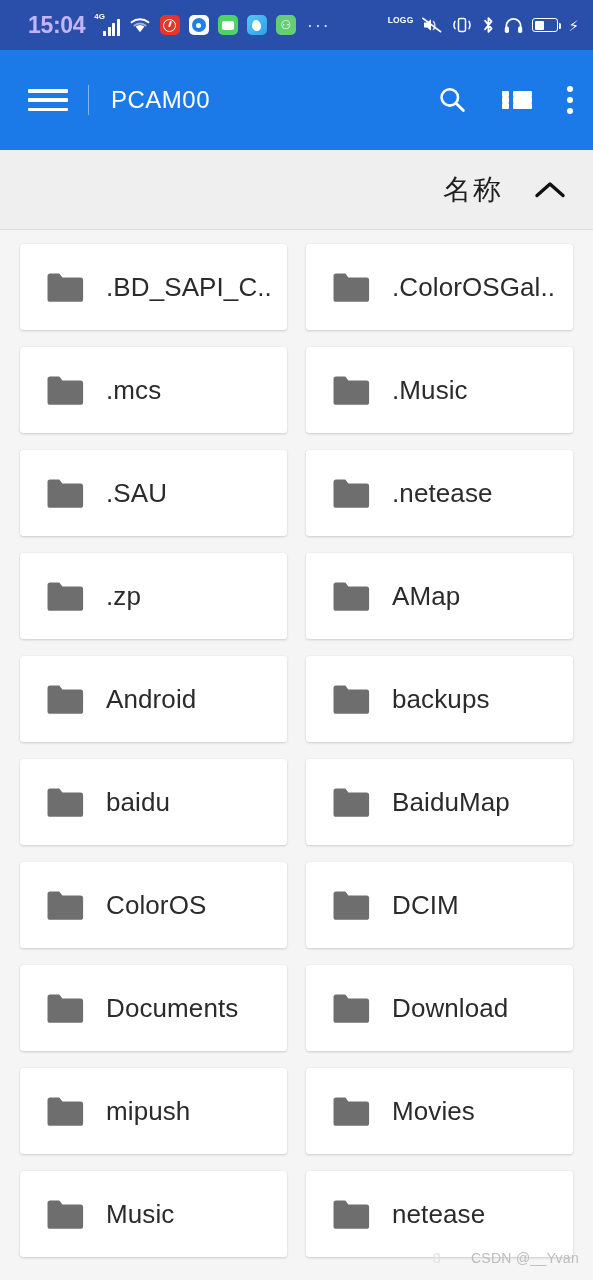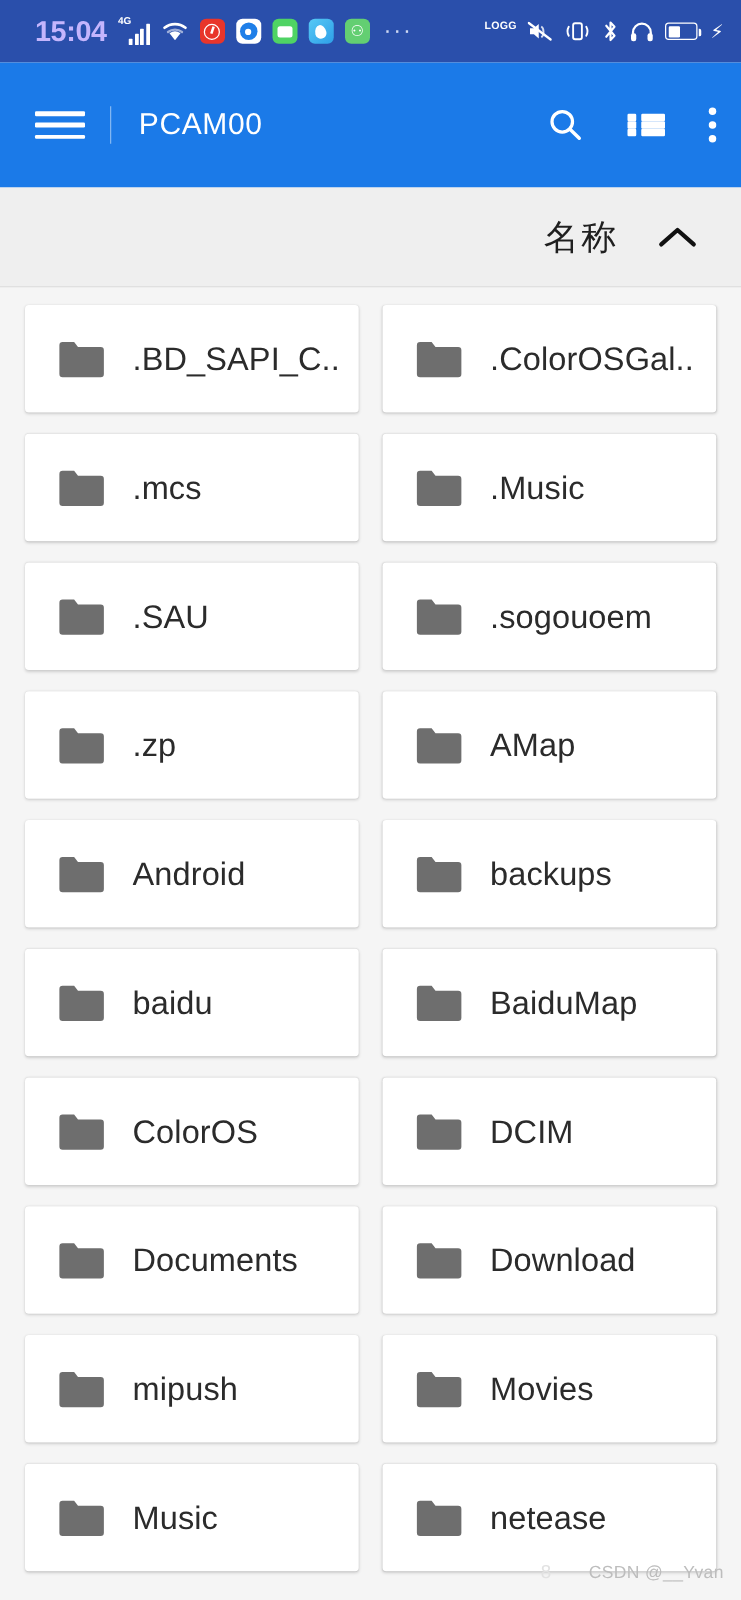--- a/index.html
+++ b/index.html
@@ -189,21 +189,21 @@
   .kebab i { display: block; width: 6px; height: 6px; border-radius: 50%; background: #fff; }
 
   
   .sort-bar {
     height: 80px;
     background: #efefef;
     border-bottom: 1px solid #dcdcdc;
     display: flex;
     align-items: center;
     justify-content: flex-end;
-    padding-right: 34px;
+    padding-right: 26px;
     gap: 30px;
     flex: 0 0 auto;
   }
   .sort-label {
     font-size: 28px;
     color: #1f1f1f;
     font-weight: 500;
     letter-spacing: 2px;
   }
   .sort-chevron { width: 34px; height: 24px; display: flex; align-items: center; justify-content: center; }
@@ -419,21 +419,21 @@
         <div class="file-card">
           <span class="folder-icon"><svg width="38" height="31" viewBox="0 0 38 31">
               <path d="M1.5 4.2a2.6 2.6 0 0 1 2.6-2.6h9.2l3.1 3.9h18.1a2.6 2.6 0 0 1 2.6 2.6v19.1a2.6 2.6 0 0 1-2.6 2.6H4.1a2.6 2.6 0 0 1-2.6-2.6z" fill="#6e6e6e"></path>
             </svg></span>
           <span class="file-name">.SAU</span>
         </div>
         <div class="file-card">
           <span class="folder-icon"><svg width="38" height="31" viewBox="0 0 38 31">
               <path d="M1.5 4.2a2.6 2.6 0 0 1 2.6-2.6h9.2l3.1 3.9h18.1a2.6 2.6 0 0 1 2.6 2.6v19.1a2.6 2.6 0 0 1-2.6 2.6H4.1a2.6 2.6 0 0 1-2.6-2.6z" fill="#6e6e6e"></path>
             </svg></span>
-          <span class="file-name">.sogouoem</span>
+          <span class="file-name">.netease</span>
         </div>
         <div class="file-card">
           <span class="folder-icon"><svg width="38" height="31" viewBox="0 0 38 31">
               <path d="M1.5 4.2a2.6 2.6 0 0 1 2.6-2.6h9.2l3.1 3.9h18.1a2.6 2.6 0 0 1 2.6 2.6v19.1a2.6 2.6 0 0 1-2.6 2.6H4.1a2.6 2.6 0 0 1-2.6-2.6z" fill="#6e6e6e"></path>
             </svg></span>
           <span class="file-name">.zp</span>
         </div>
         <div class="file-card">
           <span class="folder-icon"><svg width="38" height="31" viewBox="0 0 38 31">
               <path d="M1.5 4.2a2.6 2.6 0 0 1 2.6-2.6h9.2l3.1 3.9h18.1a2.6 2.6 0 0 1 2.6 2.6v19.1a2.6 2.6 0 0 1-2.6 2.6H4.1a2.6 2.6 0 0 1-2.6-2.6z" fill="#6e6e6e"></path>

